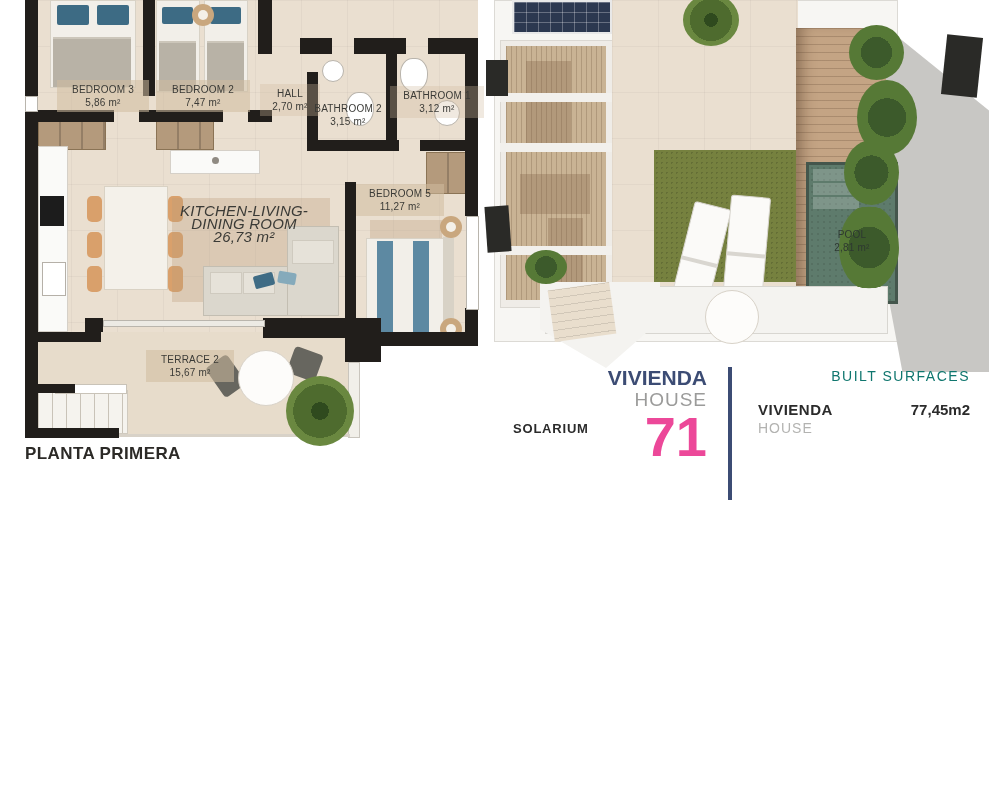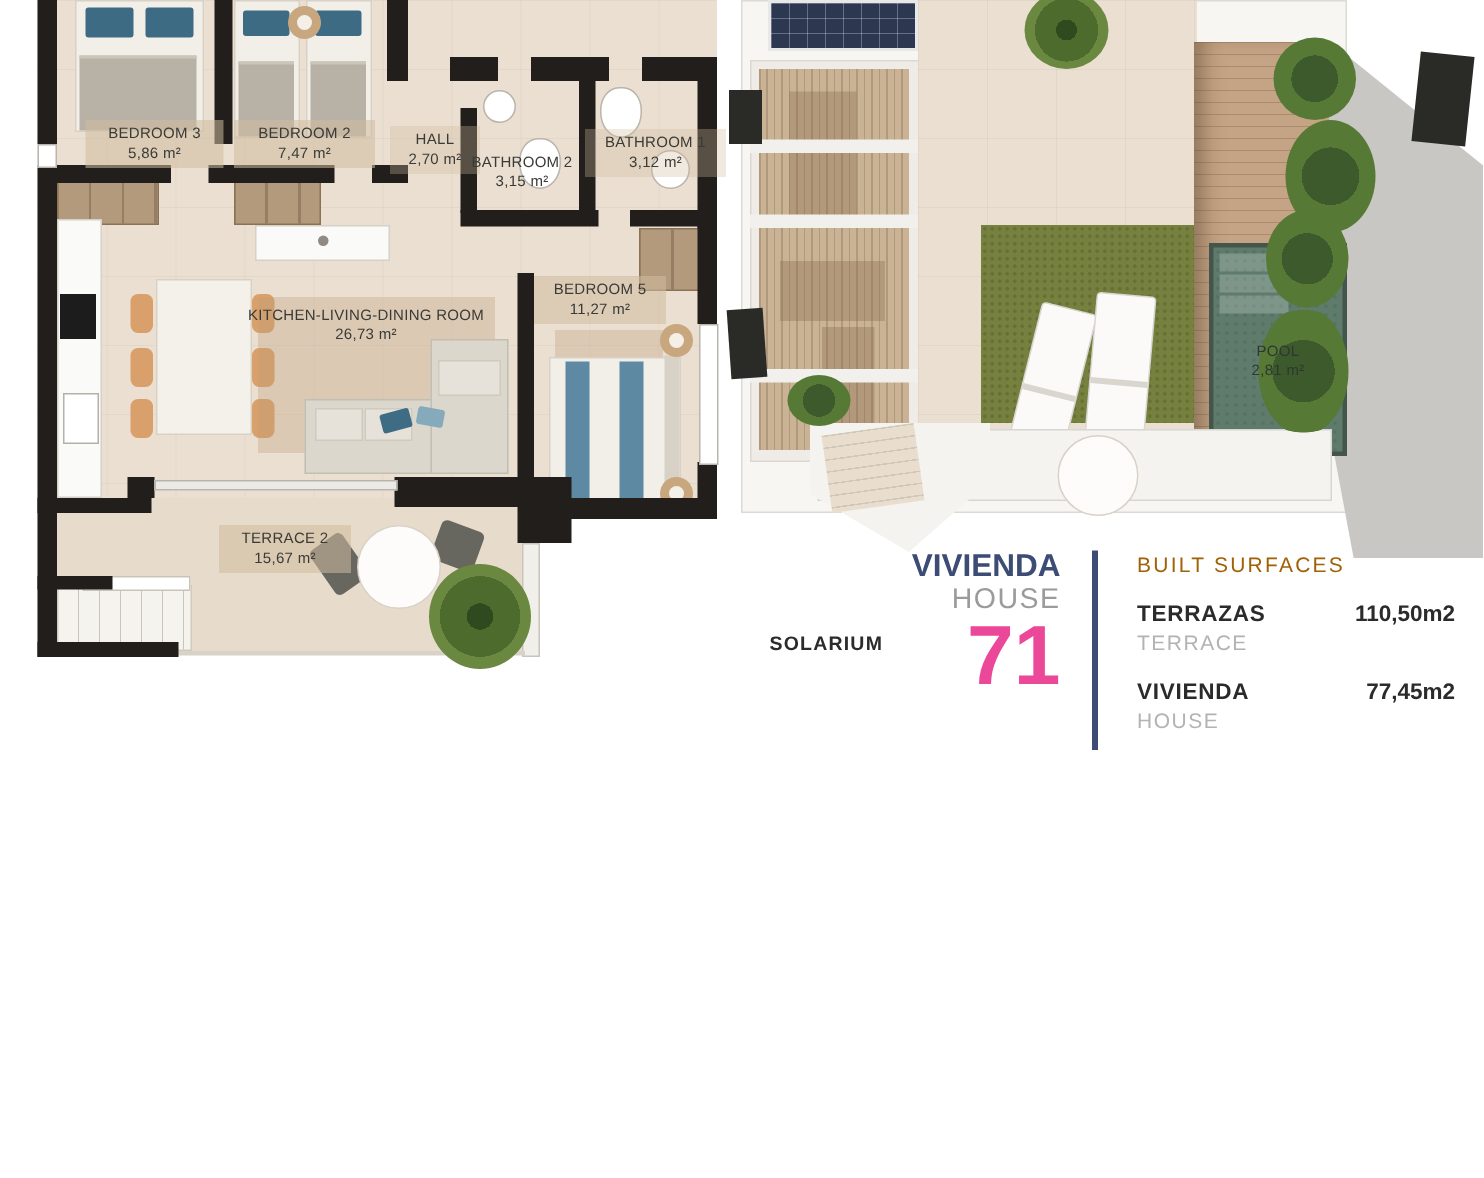--- a/index.html
+++ b/index.html
@@ -85,21 +85,21 @@
   .plan-caption{position:absolute;z-index:9;font-weight:bold;font-size:17px;color:#2c2a27;letter-spacing:.4px;}
   .solarium-caption{position:absolute;z-index:9;font-weight:bold;font-size:13px;color:#2b2b2b;letter-spacing:.8px;}
   
   .house-block{position:absolute;z-index:9;width:110px;text-align:right;}
   .house-es{font-size:21px;font-weight:bold;color:#3c4c74;line-height:23px;}
   .house-en{font-size:19px;color:#9b9b9a;line-height:21px;letter-spacing:1px;}
   .house-num{font-size:56px;font-weight:bold;color:#ec4899;line-height:50px;margin-top:2px;}
   .divider{position:absolute;background:#3c4c74;z-index:9;}
   .surfaces{position:absolute;z-index:9;width:212px;}
   .surf-title-es{font-size:15.5px;font-weight:bold;color:#2b2b2b;letter-spacing:.2px;}
-  .surf-title-en{font-size:14px;color:#a16207;letter-spacing:1.5px;margin-top:2px;}
+  .surf-title-en{font-size:14px;color:#0f766e;text-align:right;letter-spacing:1.5px;margin-top:2px;}
   .surf-row{display:flex;justify-content:space-between;margin-top:17px;}
   .surf-lbl-es{font-size:15px;font-weight:bold;color:#2b2b2b;letter-spacing:.5px;}
   .surf-lbl-en{font-size:14px;color:#b3b3b1;letter-spacing:1px;margin-top:2px;}
   .surf-val{font-size:15px;font-weight:bold;color:#2b2b2b;}
 </style>
 </head>
 <body>
 
 <div class="canvas">
 
@@ -221,29 +221,30 @@
       <div>3,15 m²</div>
     </div>
     <div class="room-label chip-light" style="left:390px;top:86px;width:90px;">
       <div>BATHROOM 1</div>
       <div>3,12 m²</div>
     </div>
     <div class="room-label chip" style="left:356px;top:184px;width:84px;">
       <div>BEDROOM 5</div>
       <div>11,27 m²</div>
     </div>
-    <div class="room-label" style="left:158px;top:204px;width:172px;font-size:10px;">
+    <div class="room-label" style="left:158px;top:204px;width:172px;font-size:15px;font-style:italic;">
       <div>KITCHEN-LIVING-DINING ROOM</div>
       <div>26,73 m²</div>
     </div>
     <div class="room-label chip" style="left:146px;top:350px;width:84px;">
       <div>TERRACE 2</div>
       <div>15,67 m²</div>
     </div>
 
+    <div class="plan-caption" style="left:25px;top:444px;">PLANTA PRIMERA</div>
   </div>
 
   <div class="abs" style="left:489px;top:0;width:500px;height:380px;">
 
     <div class="slab" style="left:5px;top:0;width:402px;height:340px;"></div>
     <div class="roof-gray" style="left:389px;top:28px;width:111px;height:344px;clip-path:polygon(8% 0,100% 24%,100% 100%,22% 100%,0 62%);"></div>
 
     <div class="solar" style="left:23px;top:0;width:96px;height:30px;"></div>
 
     <div class="pergola-frame" style="left:11px;top:40px;width:112px;height:266px;"></div>
@@ -298,27 +299,20 @@
   <div class="house-block" style="left:597px;top:366px;">
     <div class="house-es">VIVIENDA</div>
     <div class="house-en">HOUSE</div>
     <div class="house-num">71</div>
   </div>
 
   <div class="divider" style="left:728px;top:367px;width:4px;height:133px;"></div>
 
   <div class="surfaces" style="left:758px;top:366px;">
     <div class="surf-title-en">BUILT SURFACES</div>
-    <div class="surf-row">
-      <div>
-        <div class="surf-lbl-es">TERRAZAS</div>
-        <div class="surf-lbl-en">TERRACE</div>
-      </div>
-      <div class="surf-val">110,50m2</div>
-    </div>
     <div class="surf-row">
       <div>
         <div class="surf-lbl-es">VIVIENDA</div>
         <div class="surf-lbl-en">HOUSE</div>
       </div>
       <div class="surf-val">77,45m2</div>
     </div>
   </div>
 
 </div>

